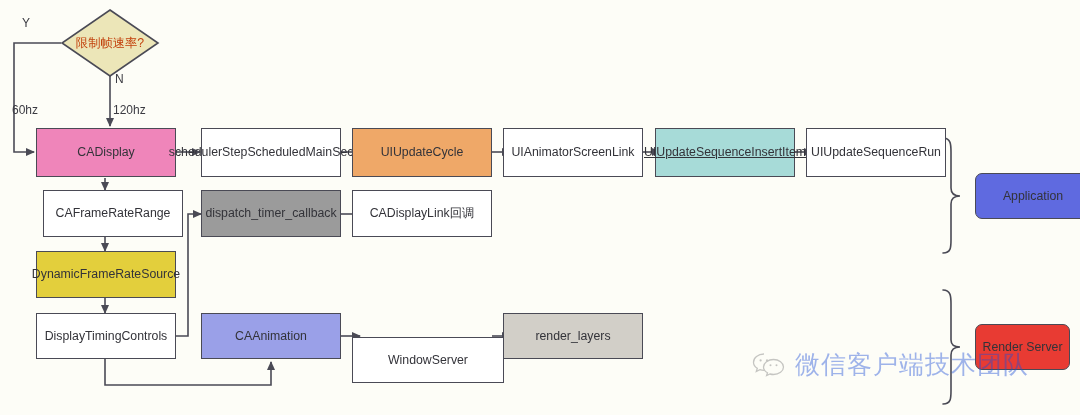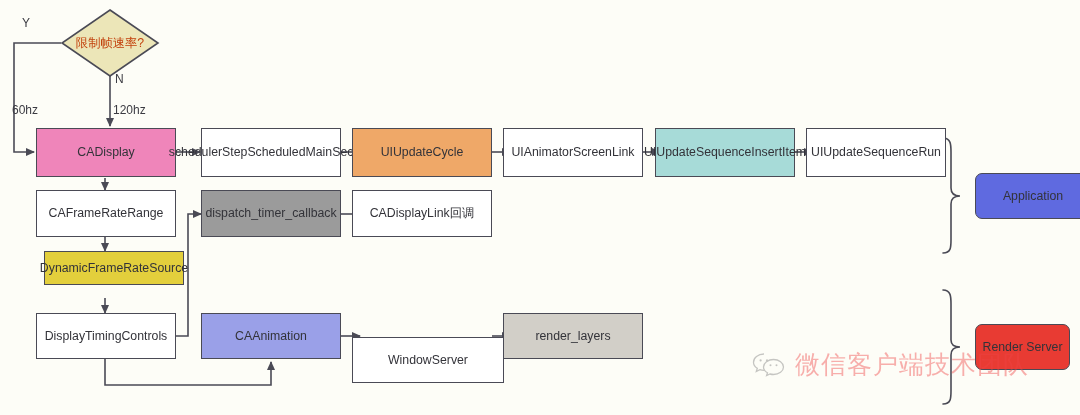--- a/index.html
+++ b/index.html
@@ -62,21 +62,21 @@
     left: 752px;
     top: 348px;
     display: flex;
     align-items: center;
     gap: 9px;
     z-index: 6;
     opacity: 0.42;
   }
   .watermark-text {
     font-size: 25px;
-    color: #ef4444;
+    color: #1d4ed8;
     letter-spacing: 1px;
     font-family: "DejaVu Sans", sans-serif;
   }
 </style>
 </head>
 <body>
 
 <div id="canvas">
 
   <svg id="svg-layer" xmlns="http://www.w3.org/2000/svg">
@@ -140,38 +140,38 @@
   </div>
   <div class="node" style="left:201px; top:128px; width:140px; height:49px; background:#ffffff;">
     <span>schedulerStepScheduledMainSection</span>
   </div>
   <div class="node" style="left:352px; top:128px; width:140px; height:49px; background:#efa868;">
     <span>UIUpdateCycle</span>
   </div>
   <div class="node" style="left:503px; top:128px; width:140px; height:49px; background:#ffffff;">
     <span>UIAnimatorScreenLink</span>
   </div>
-  <div class="node" style="left:655px; top:128px; width:140px; height:49px; background:#a7dbd8;">
+  <div class="node" style="left:655px; top:128px; width:140px; height:49px; background:#a7dbd8;text-decoration:underline;">
     <span>UIUpdateSequenceInsertItem</span>
   </div>
   <div class="node" style="left:806px; top:128px; width:140px; height:49px; background:#ffffff;">
     <span>UIUpdateSequenceRun</span>
   </div>
 
-  <div class="node" style="left:36px; top:190px; width:140px; height:47px; background:#ffffff;">
+  <div class="node" style="left:43px; top:190px; width:140px; height:47px; background:#ffffff;">
     <span>CAFrameRateRange</span>
   </div>
   <div class="node" style="left:352px; top:190px; width:140px; height:47px; background:#ffffff;">
     <span>CADisplayLink回调</span>
   </div>
   <div class="node" style="left:201px; top:190px; width:140px; height:47px; background:#9b9b9b;">
     <span>dispatch_timer_callback</span>
   </div>
 
-  <div class="node" style="left:44px; top:251px; width:140px; height:34px; background:#e3cf3c;">
+  <div class="node" style="left:36px; top:251px; width:140px; height:47px; background:#e3cf3c;">
     <span>DynamicFrameRateSource</span>
   </div>
 
   <div class="node" style="left:201px; top:313px; width:140px; height:46px; background:#9aa0e8;">
     <span>CAAnimation</span>
   </div>
   <div class="node" style="left:36px; top:313px; width:140px; height:46px; background:#ffffff;">
     <span>DisplayTimingControls</span>
   </div>
   <div class="node" style="left:352px; top:313px; width:152px; height:46px; background:#ffffff;margin-top:24px;">

